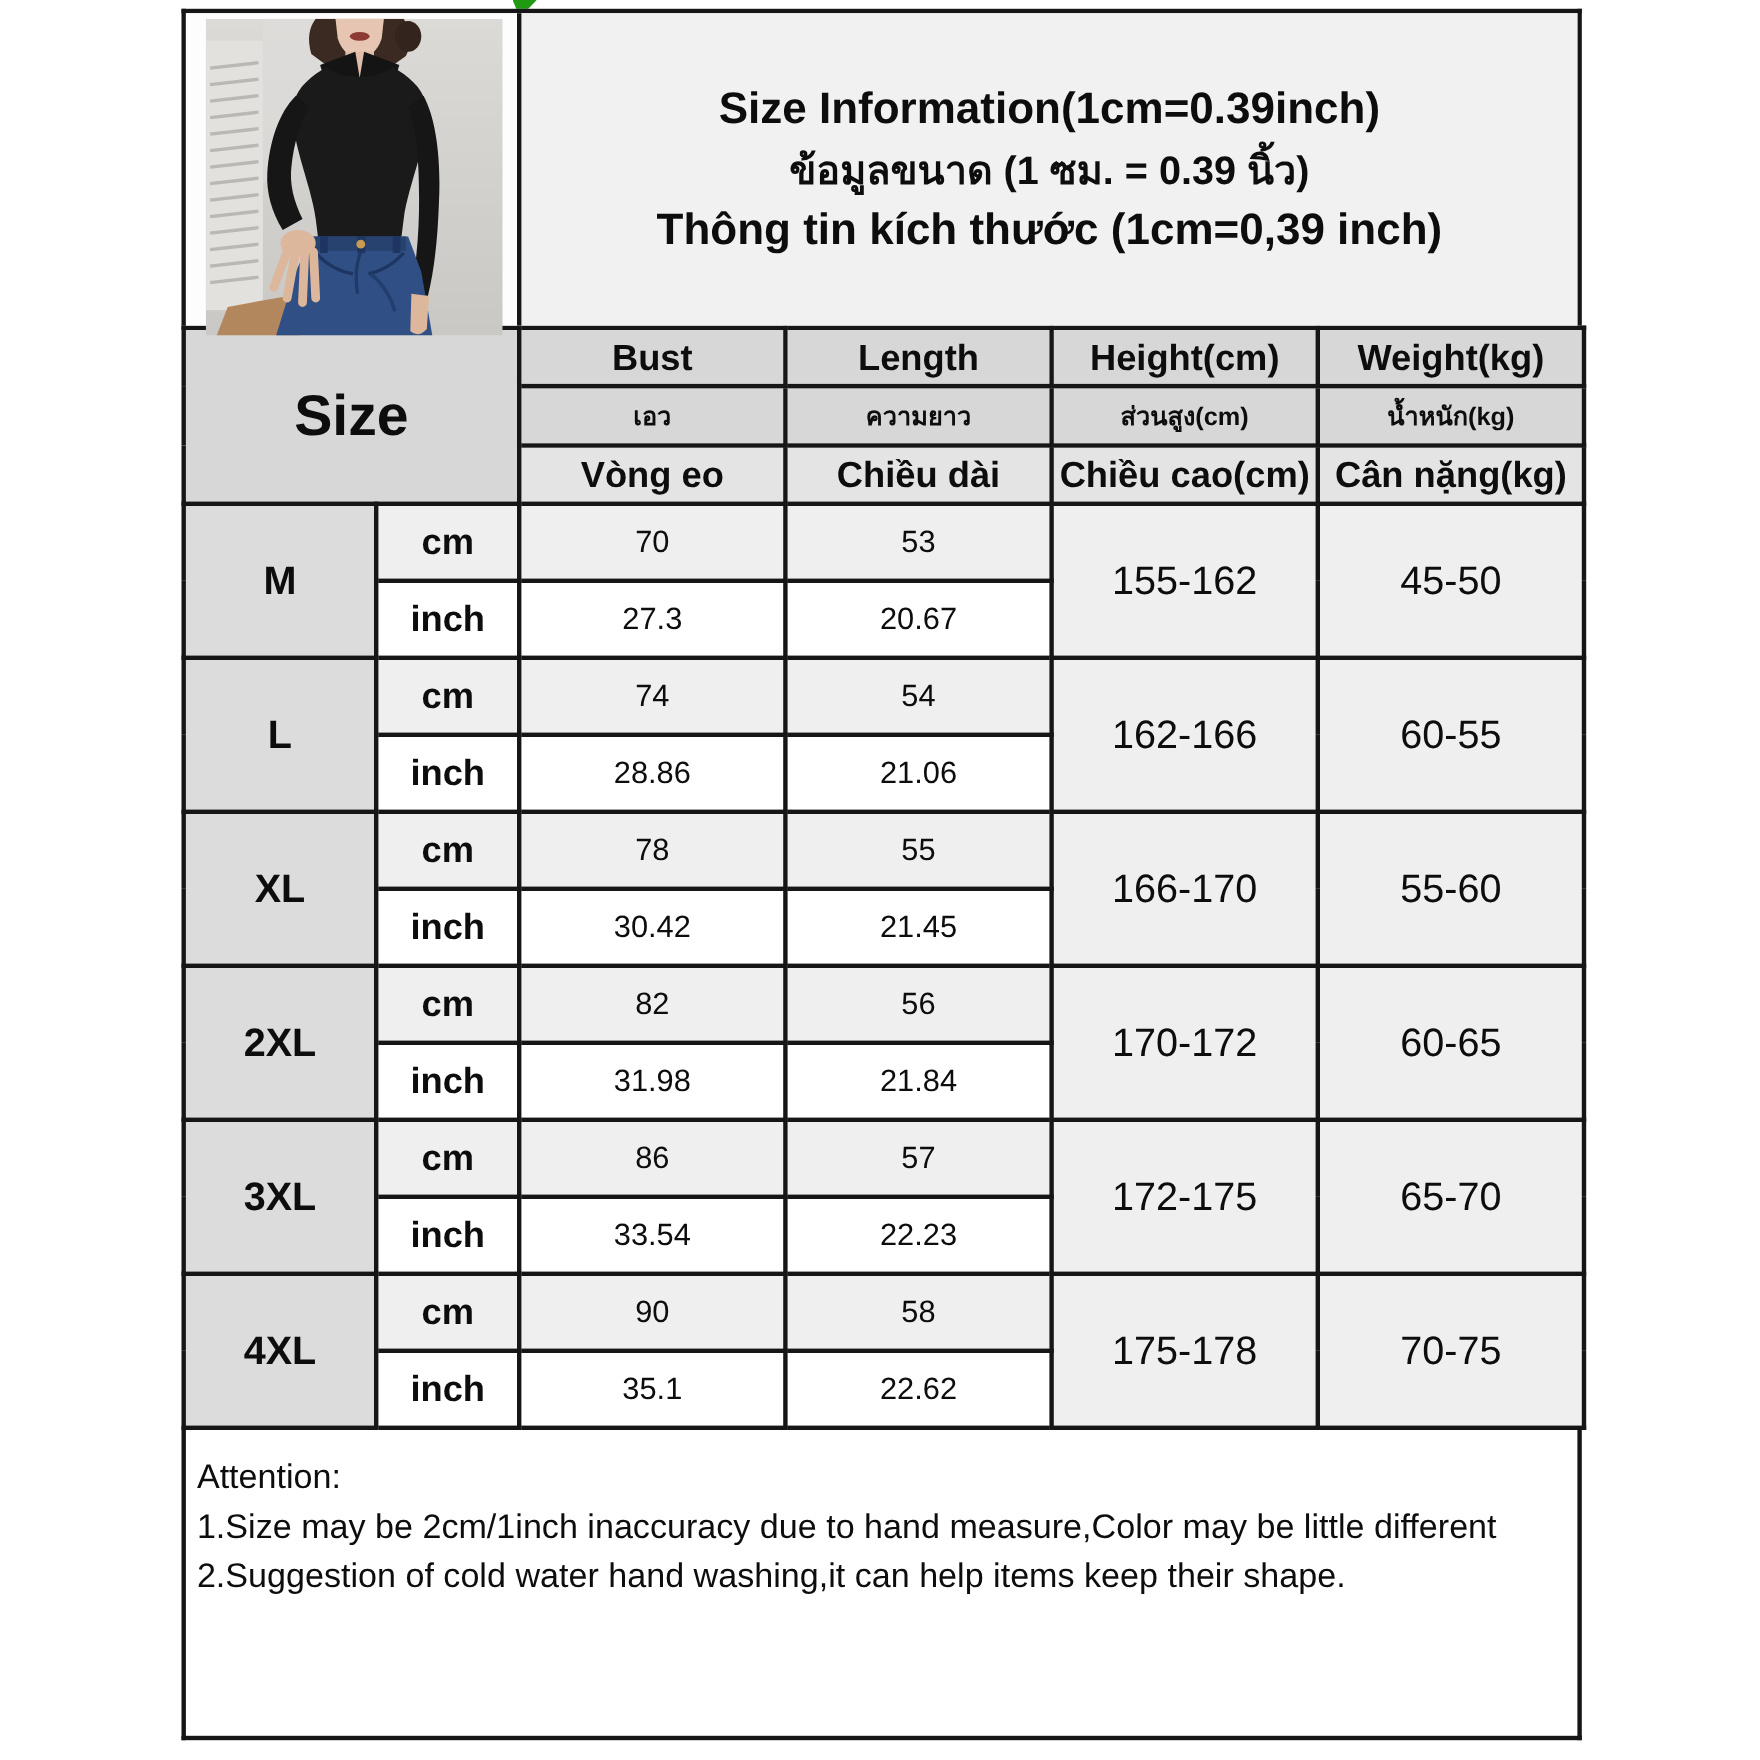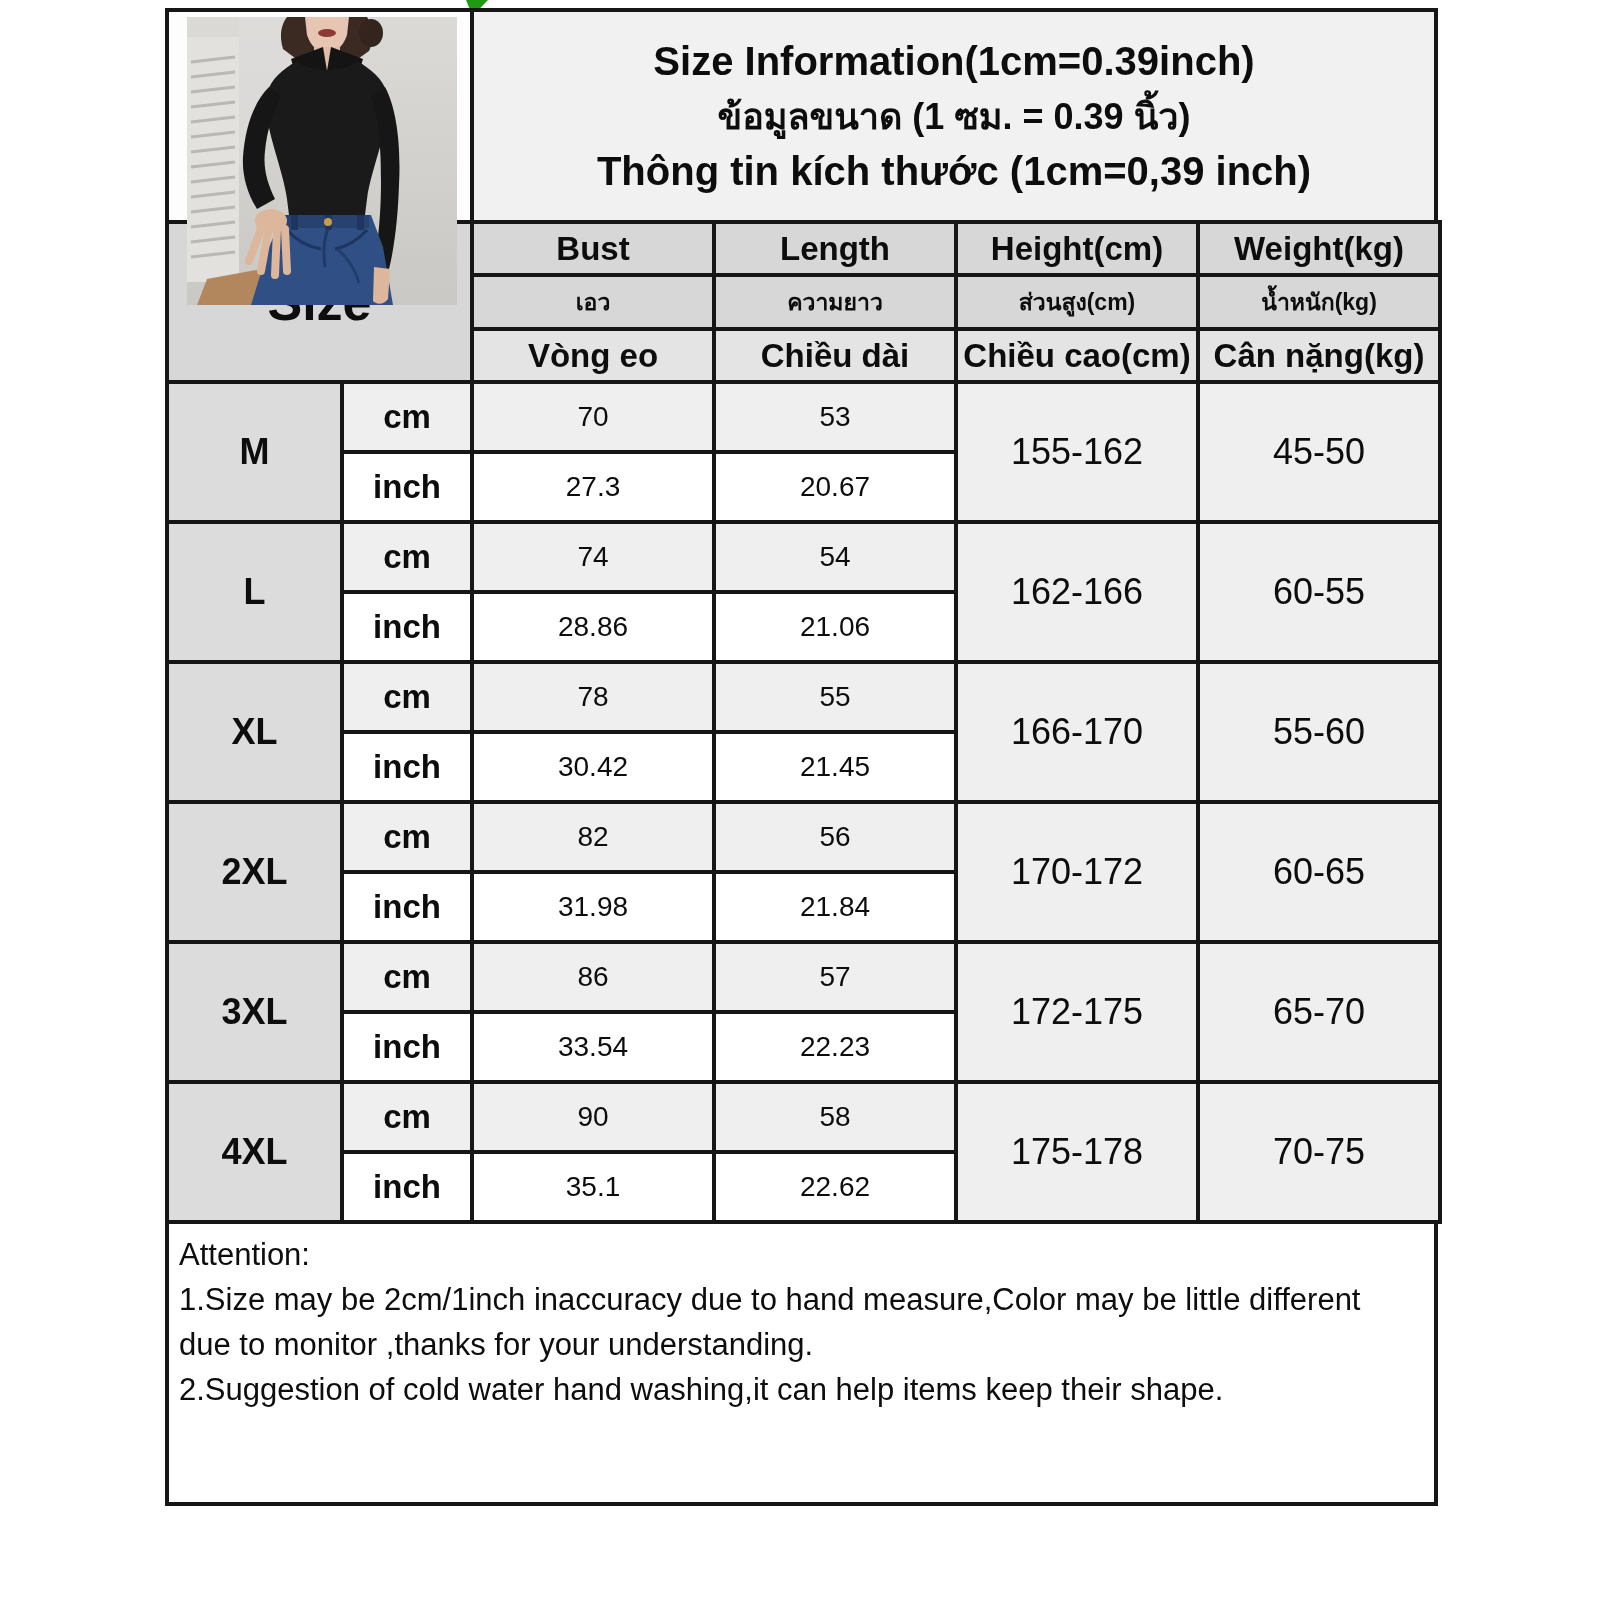--- a/index.html
+++ b/index.html
@@ -4,21 +4,21 @@
 <style>
   html,body{margin:0;padding:0;background:#fff;}
   .canvas{
     position:relative;width:1600px;height:1600px;background:#ffffff;
     font-family:"Liberation Sans","DejaVu Sans",sans-serif;color:#0d0d0d;overflow:hidden;
   }
   .sheet{position:absolute;left:165px;top:8px;width:1273px;}
 
   
   .top-band{
-    display:flex;height:212px;box-sizing:border-box;
+    display:flex;height:288px;box-sizing:border-box;
     border:4px solid #161616;border-bottom:none;background:#f1f1f1;
   }
   .photo-cell{
     flex:0 0 305px;box-sizing:border-box;border-right:4px solid #161616;
     background:#fdfdfd;position:relative;
   }
   .photo-cell svg{position:absolute;left:18px;top:5px;}
   .title-cell{
     flex:1;display:flex;flex-direction:column;justify-content:center;align-items:center;
     background:#f1f1f1;text-align:center;
@@ -48,21 +48,21 @@
   td.size-label{background:#dcdcdc;font-size:36px;font-weight:bold;}
   td.unit{font-size:33px;font-weight:bold;}
   td.val{font-size:28px;font-weight:normal;}
   tr.cm-row td.unit,tr.cm-row td.val{background:#efefef;}
   tr.inch-row td.unit,tr.inch-row td.val{background:#ffffff;}
   td.range{background:#efefef;font-size:36px;font-weight:normal;}
 
   
   .attention{
     box-sizing:border-box;height:282px;border:4px solid #161616;border-top:none;
-    background:#ffffff;padding:8px 10px;font-size:31px;line-height:45px;
+    background:#ffffff;padding:20px 10px;font-size:31px;line-height:45px;
   }
   .attention div{white-space:nowrap;}
 </style>
 </head>
 <body>
 
 <div class="canvas">
   <div class="corner-flag"></div>
 
   <div class="sheet">
@@ -257,18 +257,17 @@
           <td class="unit">inch</td>
           <td class="val">35.1</td>
           <td class="val">22.62</td>
         </tr>
       </tbody>
     </table>
 
     <div class="attention">
       <div>Attention:</div>
       <div>1.Size may be 2cm/1inch inaccuracy due to hand measure,Color may be little different</div>
-      <div>due to monitor ,thanks for your understanding.</div>
       <div>2.Suggestion of cold water hand washing,it can help items keep their shape.</div>
     </div>
 
   </div>
 </div>
 
 </body></html>

